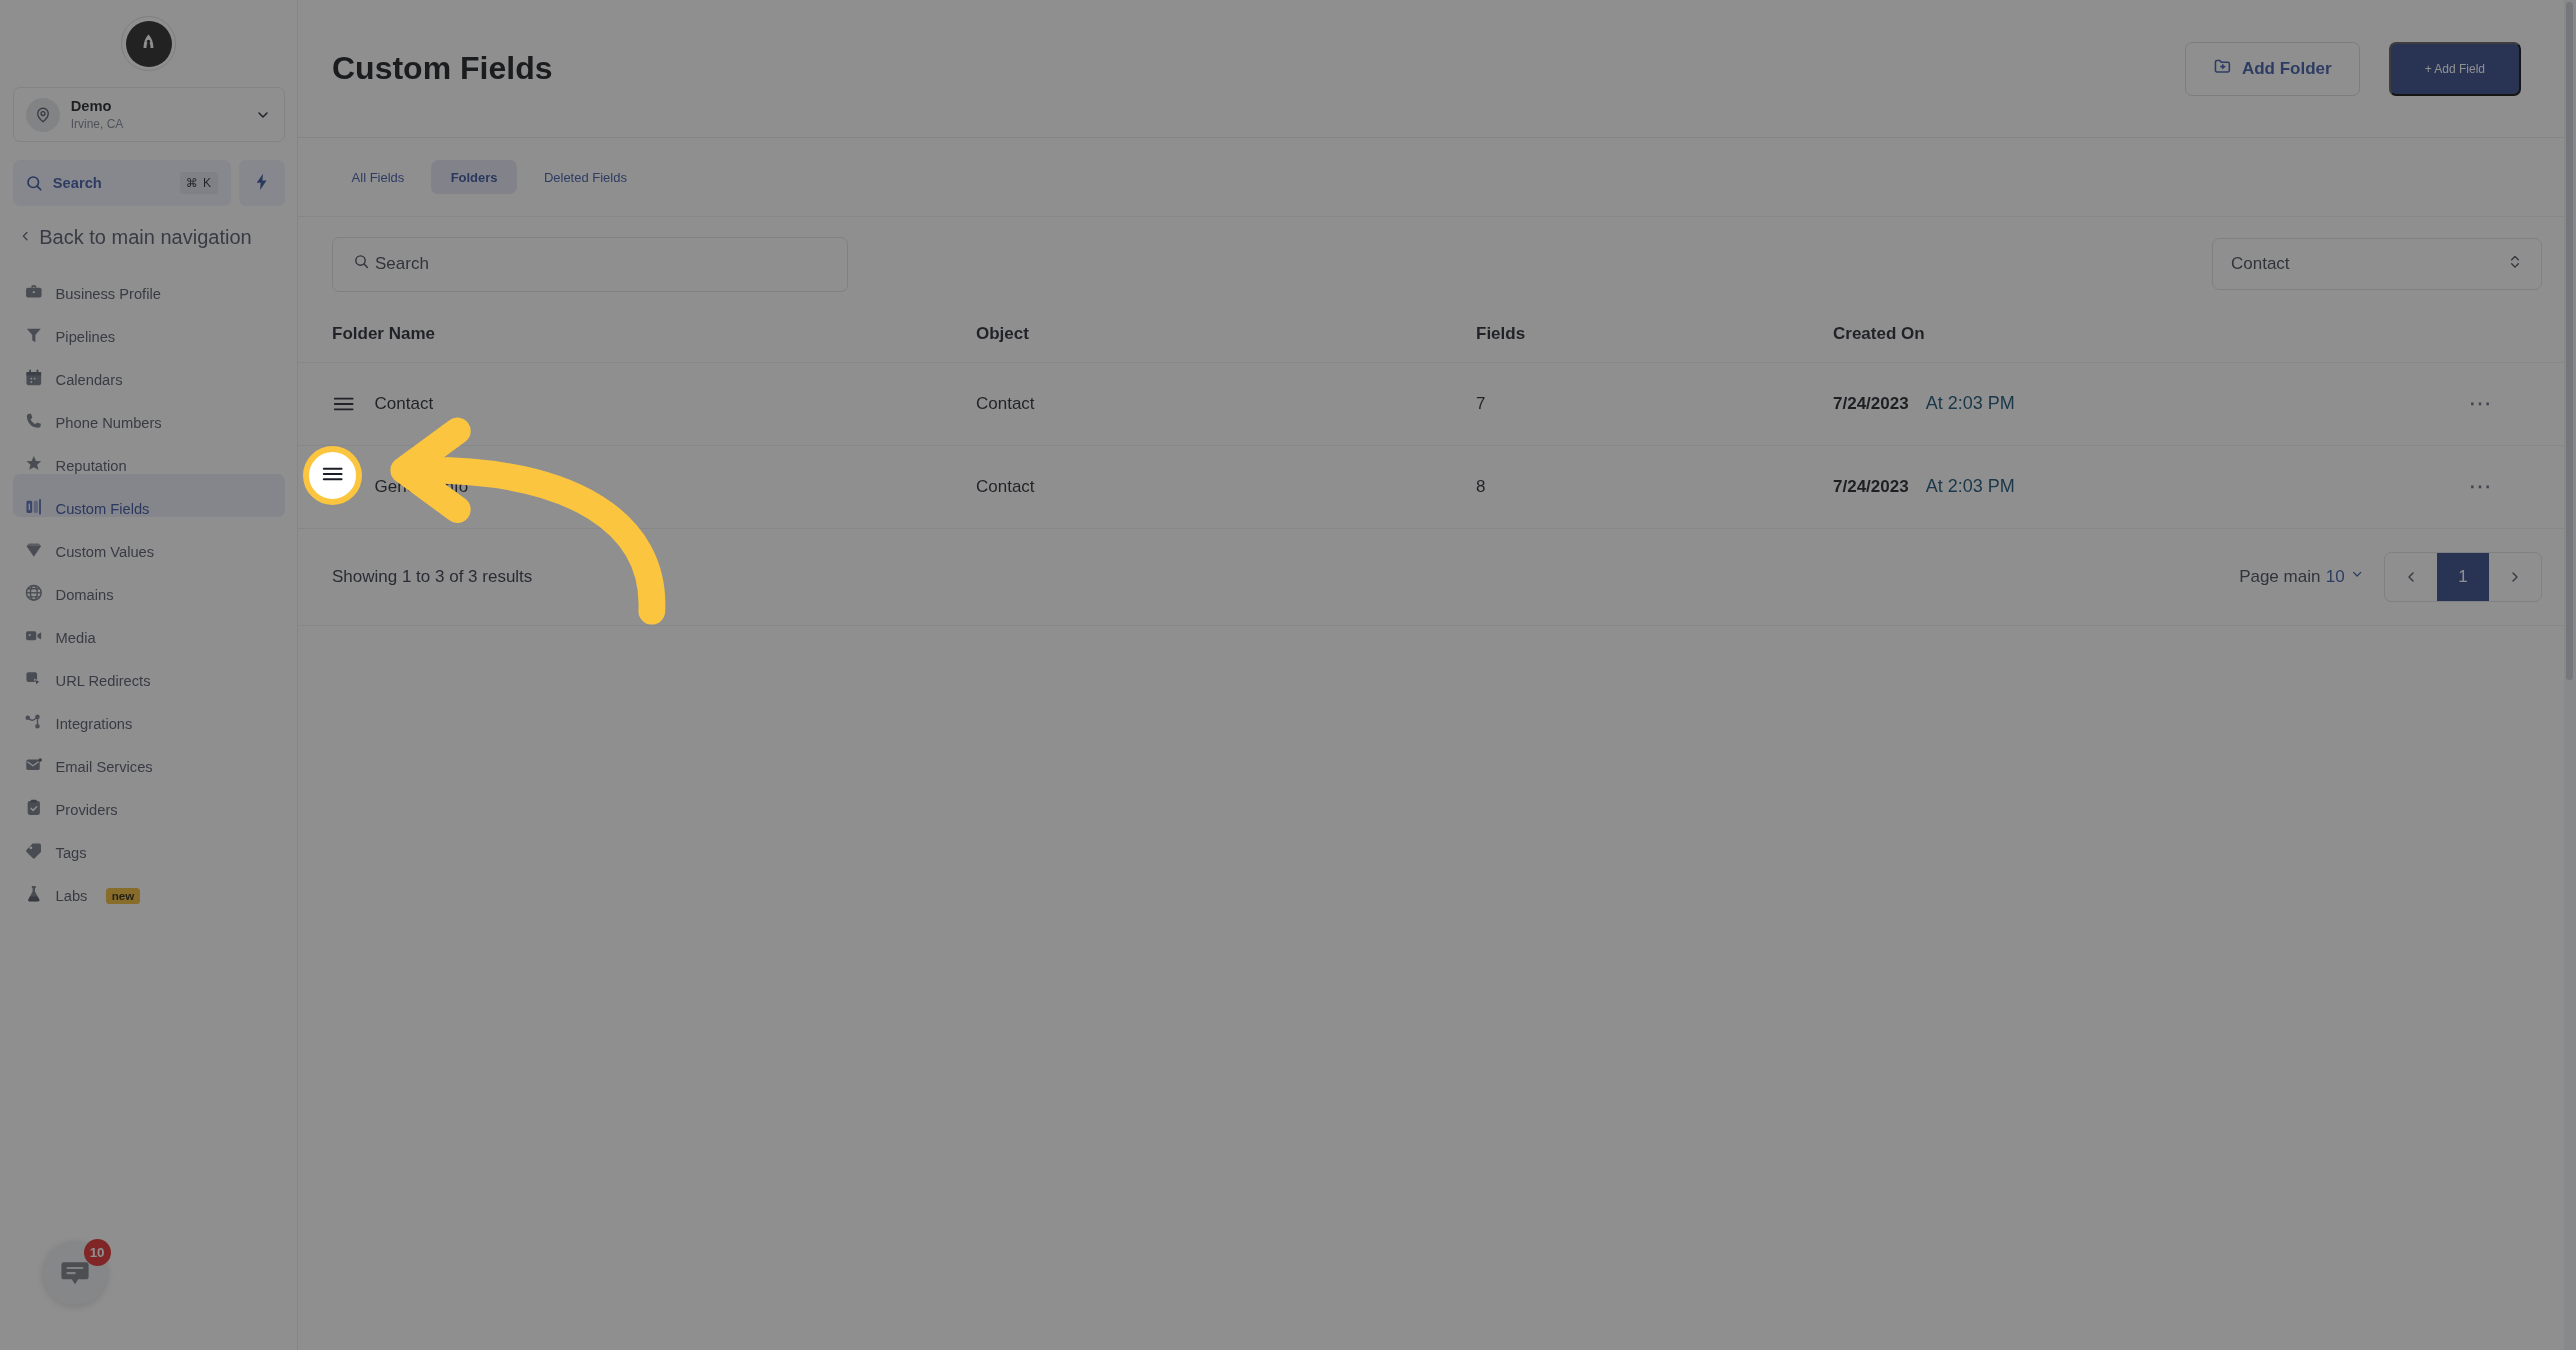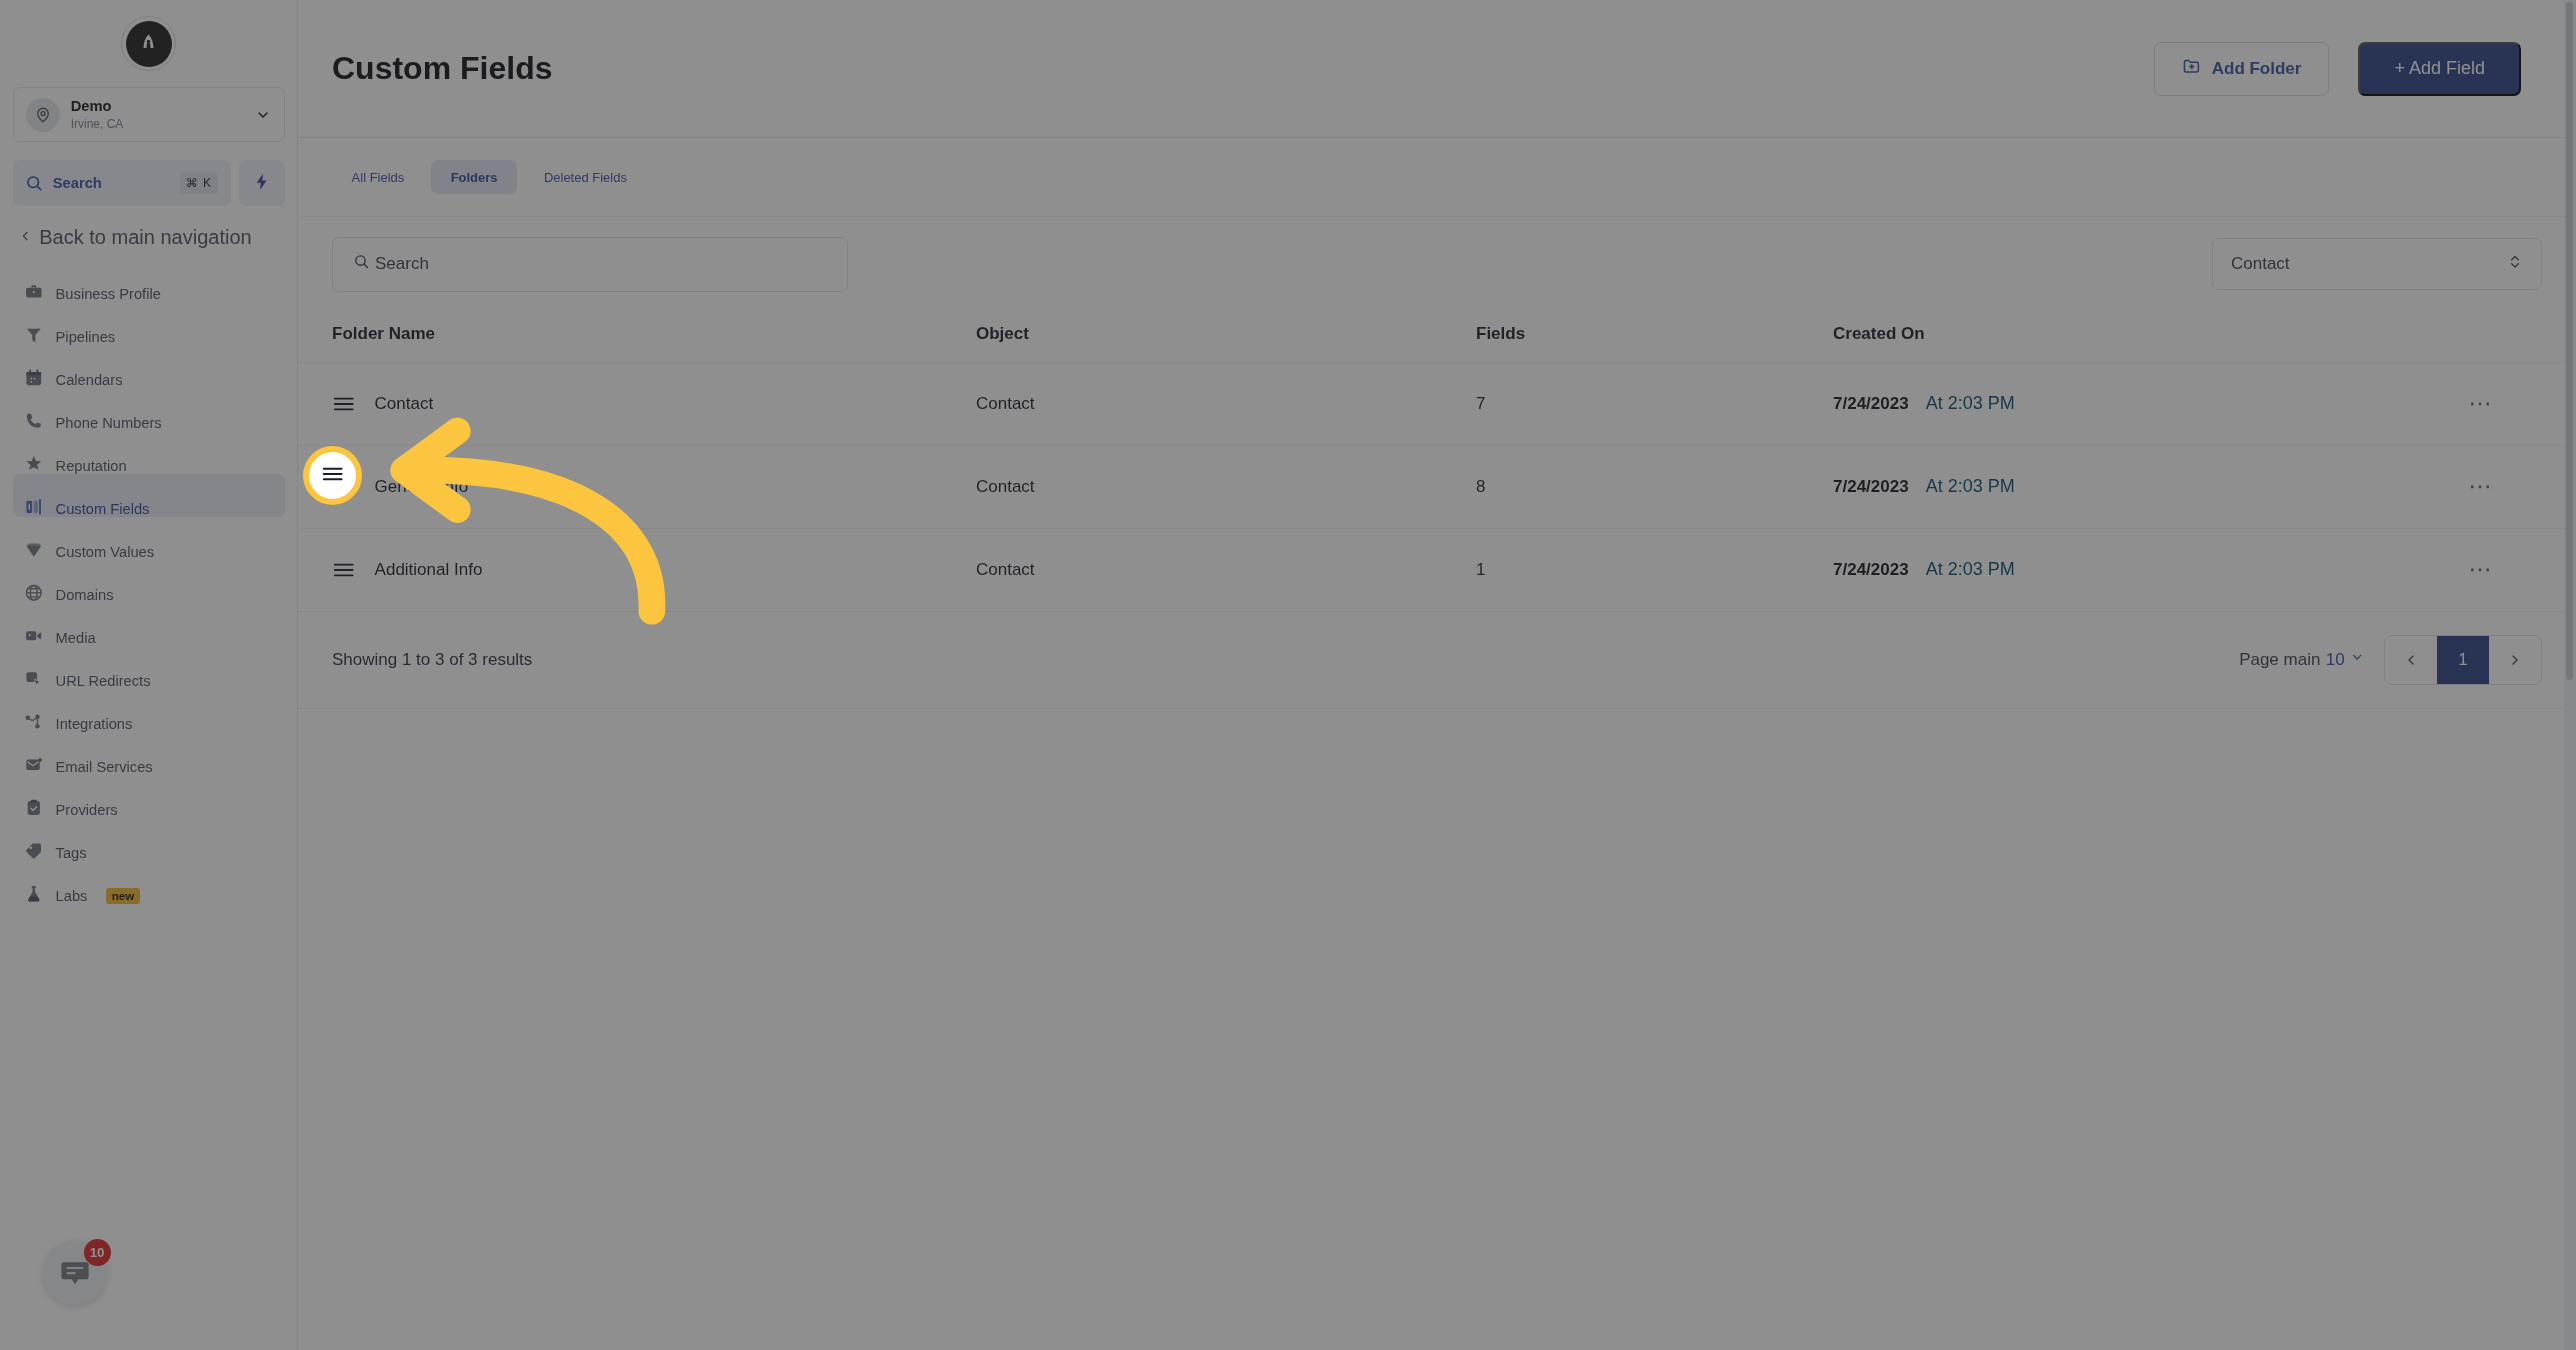--- a/index.html
+++ b/index.html
@@ -108,21 +108,21 @@
   }
   .page-title { font-size: 32px; font-weight: 700; color: #0d0f14; flex: 1; }
   .head-actions { display: flex; gap: 29px; align-items: center; }
   .btn-outline {
     height: 54px; border: 0.9px solid #d7dae1; border-radius: 7.1px;
     background: #ffffff; color: #3553a5; font-size: 17px; font-weight: 600;
     display: flex; align-items: center; gap: 9.8px; padding: 0 27px;
   }
   .btn-primary {
     height: 54px; border-radius: 7.1px; background: #2a4287; color: #ffffff;
-    font-size: 18px; font-weight: 500; display: flex; align-items: center;
+    font-size: 12px; font-weight: 500; display: flex; align-items: center;
     padding: 0 34px;
   }
 
   .tabs-row {
     height: 79px; background: #ffffff; display: flex; align-items: center;
     padding: 0 34px; gap: 7.1px; border-bottom: 0.9px solid #eceef2;
   }
   .tab {
     font-size: 13px; color: #3553a5; padding: 9.8px 19.6px; border-radius: 7.1px;
   }
@@ -560,42 +560,20 @@
             <td class="col-object">Contact</td>
             <td class="col-fields">8</td>
             <td class="col-date">
               <span class="date-main">7/24/2023</span><span class="date-sub">At 2:03 PM</span>
             </td>
             <td class="col-menu">
               <div class="dots">⋯</div>
             </td>
           </tr>
 
-          <tr>
-            <td class="col-name">
-              <div class="cell-name">
-                <span class="drag-handle">
-                  <svg width="21.4" height="18" viewBox="0 0 24 20" stroke="#1a1d26" stroke-width="2.1" stroke-linecap="round">
-                      <line x1="2" y1="4" x2="22" y2="4"></line>
-                      <line x1="2" y1="10" x2="22" y2="10"></line>
-                      <line x1="2" y1="16" x2="22" y2="16"></line>
-                    </svg>
-                </span>
-                <span>Additional Info</span>
-              </div>
-            </td>
-            <td class="col-object">Contact</td>
-            <td class="col-fields">1</td>
-            <td class="col-date">
-              <span class="date-main">7/24/2023</span><span class="date-sub">At 2:03 PM</span>
-            </td>
-            <td class="col-menu">
-              <div class="dots">⋯</div>
-            </td>
-          </tr>
 
         </tbody>
       </table>
 
       <div class="table-foot">
         <div class="showing">Showing 1 to 3 of 3 results</div>
         <div class="spacer"></div>
         <div class="pager">
           <div class="pagesize">
             <span>Page main</span>

